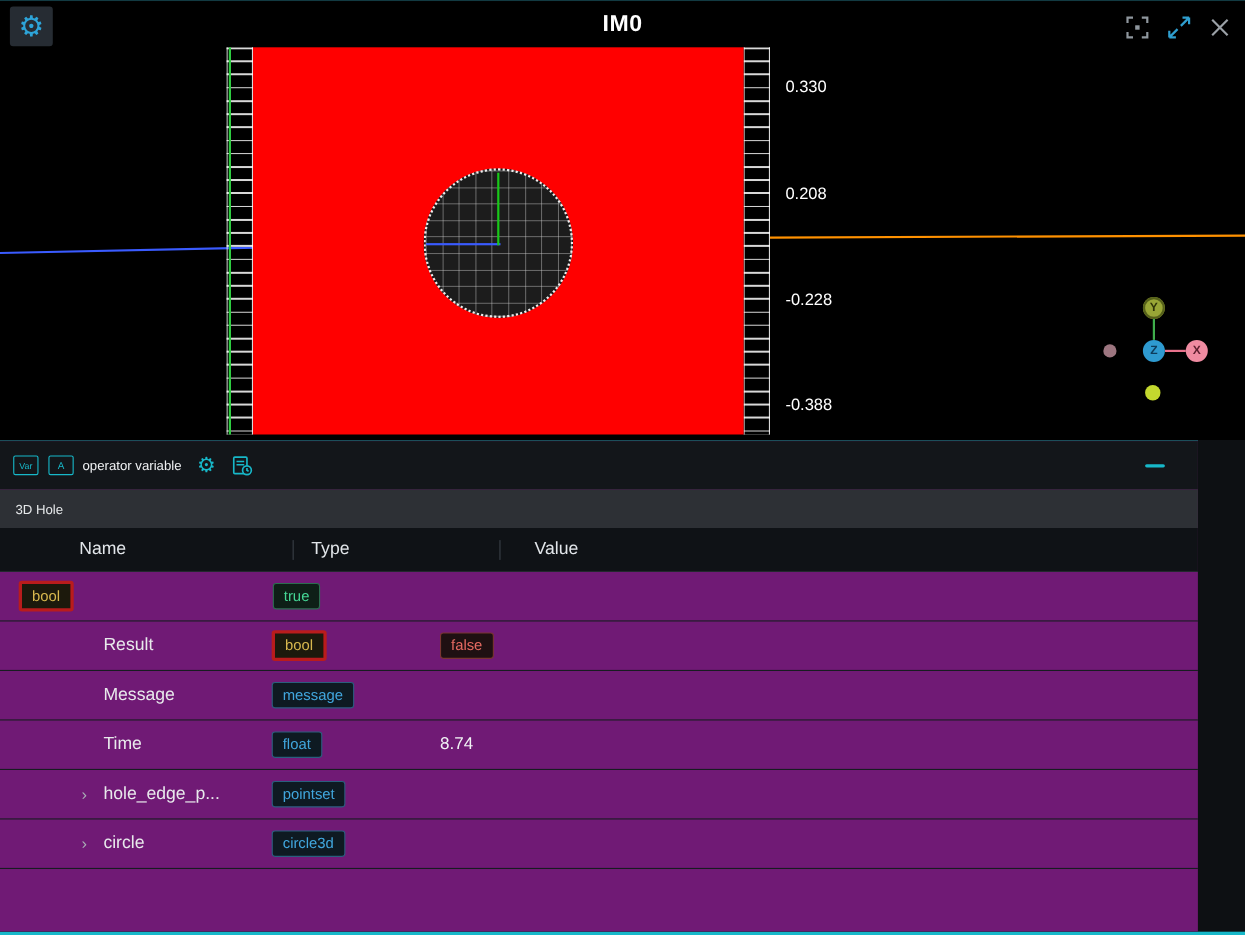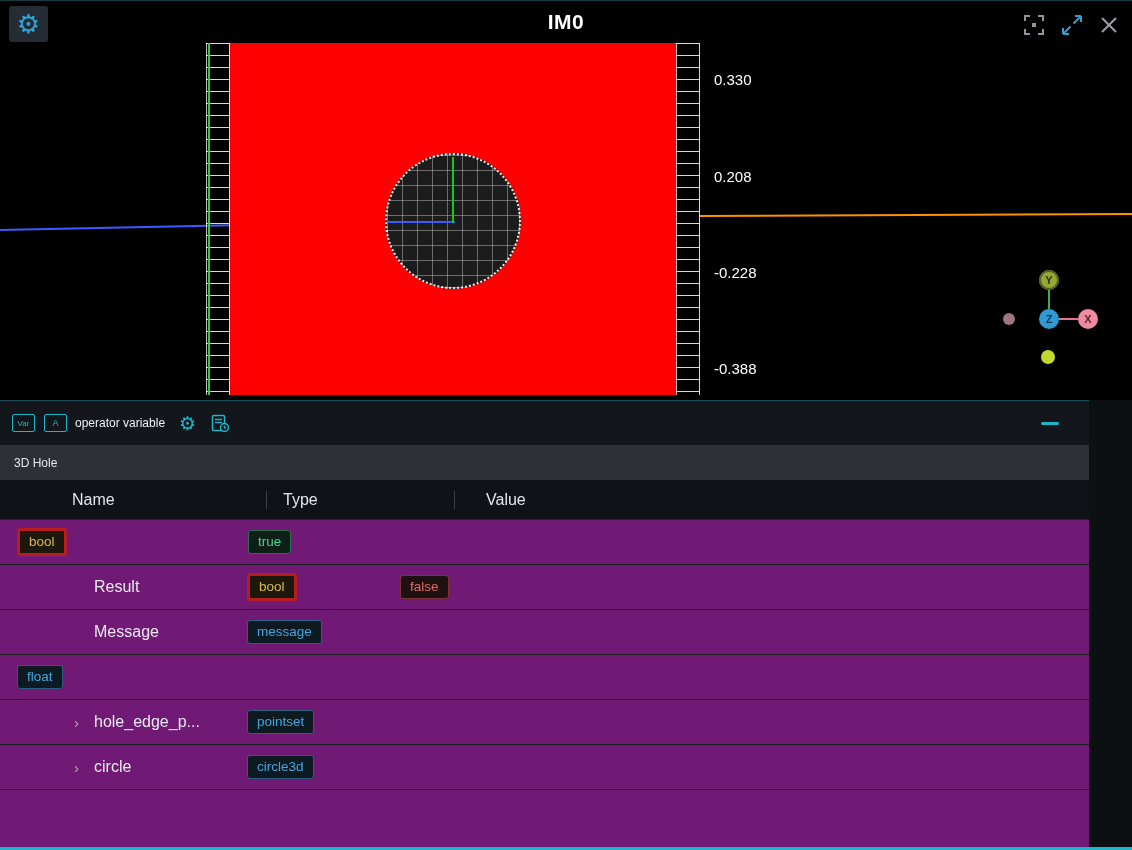--- a/index.html
+++ b/index.html
@@ -174,21 +174,26 @@
     <div class="trow">
       <span class="cell-name">
           <span class="chev"></span>
           <span>Message</span>
         </span>
       <span class="cell-type"><span class="badge badge-blue">message</span></span>
       <span class="cell-value"></span>
     </div>
 
     <div class="trow">
+      <span class="cell-name">
+          <span class="chev"></span>
+          <span>Time</span>
+        </span>
       <span class="cell-type"><span class="badge badge-blue">float</span></span>
+      <span class="cell-value"><span class="plain-value">8.74</span></span>
     </div>
 
     <div class="trow">
       <span class="cell-name">
           <span class="chev">›</span>
           <span>hole_edge_p...</span>
         </span>
       <span class="cell-type"><span class="badge badge-blue">pointset</span></span>
       <span class="cell-value"></span>
     </div>

